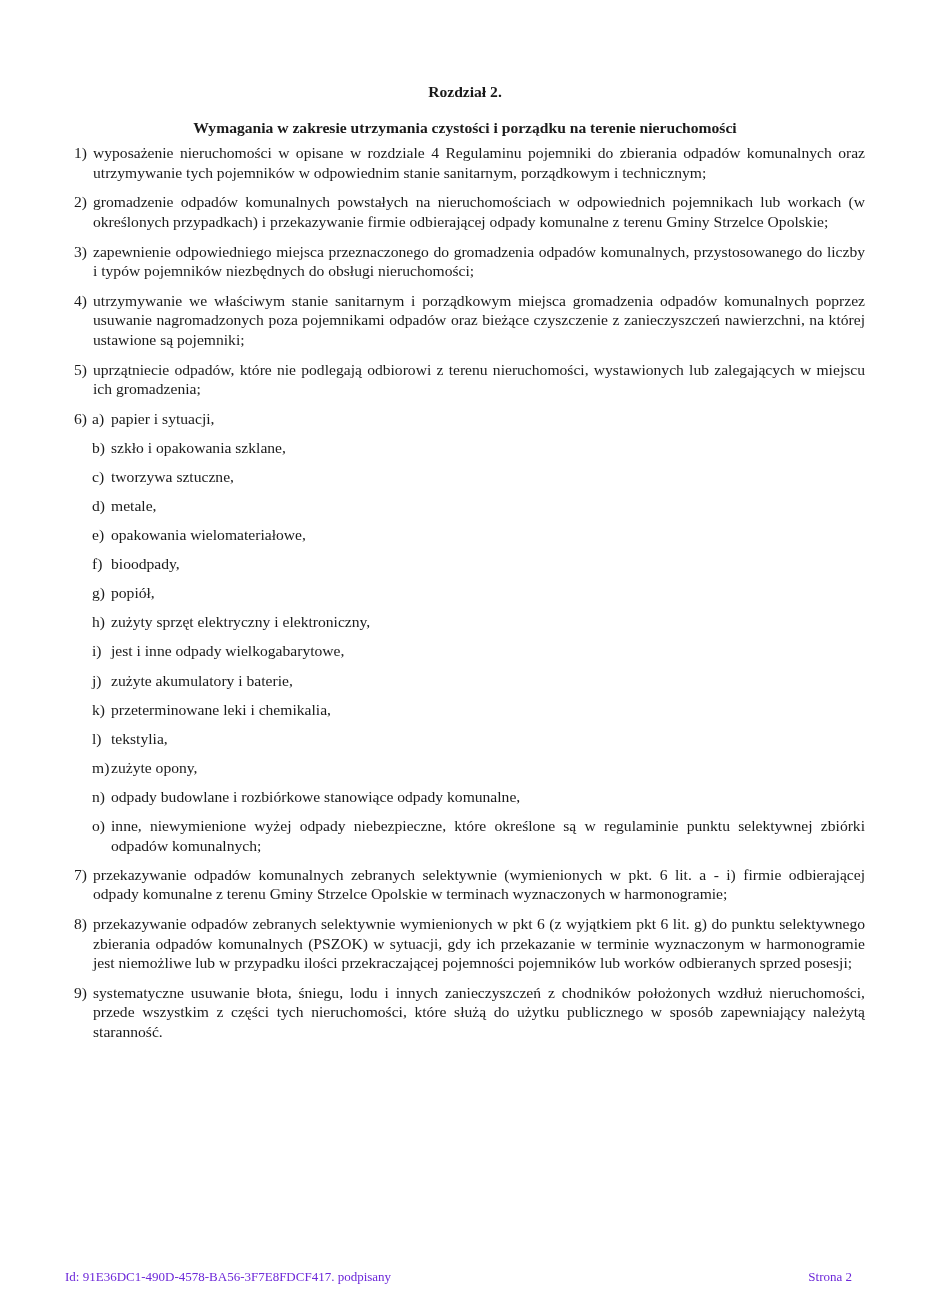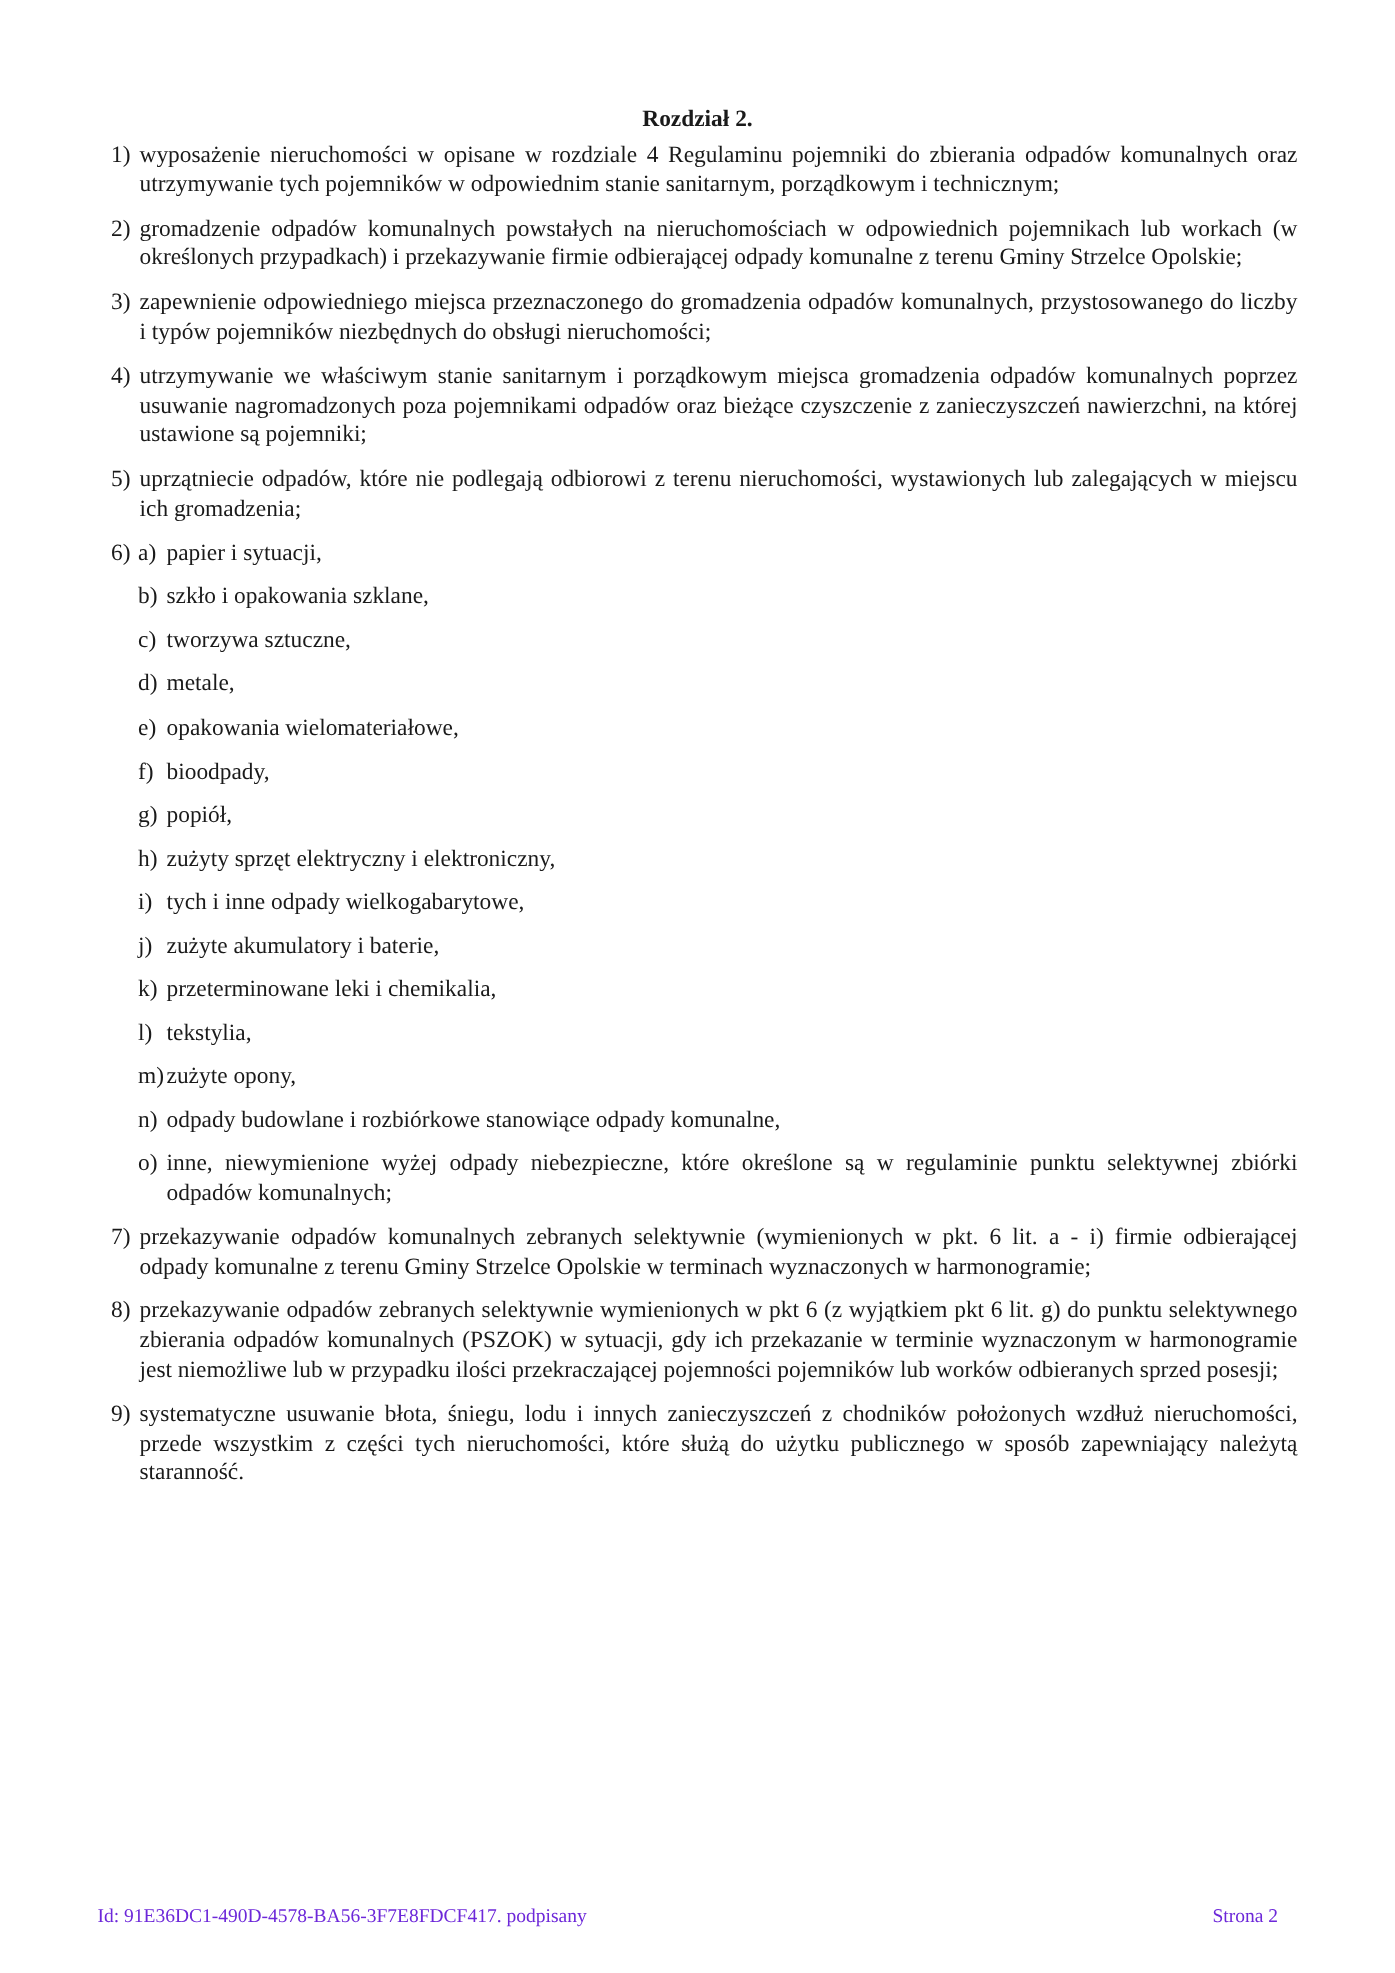--- a/index.html
+++ b/index.html
@@ -3,53 +3,54 @@
 <meta charset="utf-8">
 <style>
   html, body { margin: 0; padding: 0; background: #ffffff; }
   body {
     width: 930px; height: 1315px; position: relative; overflow: hidden;
     font-family: "Liberation Serif", serif; color: #1a1a1a;
     font-size: 15.6px; line-height: 19.6px;
   }
   .page { position: absolute; left: 65px; top: 66px; width: 800px; }
   .center { text-align: center; font-weight: bold; }
-  .h1 { margin: 4px; }
+  .h1 { margin: 16px; }
   .h2 { margin: 0 0 6px 0; }
   .par { text-align: justify; text-indent: 26px; margin: 0 0 10px 0; }
   .par b { font-weight: bold; }
   .item { position: relative; padding-left: 28px; text-align: justify; margin: 0 0 10px 0; }
   .item .num { position: absolute; left: 9px; top: 0; }
   .sub { position: relative; padding-left: 46px; text-align: justify; margin: 0 0 9.5px 0; }
   .sub .num { position: absolute; left: 27px; top: 0; }
   .footer { position: absolute; top: 1267px; left: 65px; width: 787px; font-size: 13px; display: flex; justify-content: space-between; color: #6d28d9; }
 </style>
 </head>
 <body>
 
 <div class="page">
   <div class="center h1">Rozdział 2.</div>
+  <div class="center h2">Wymagania w zakresie utrzymania czystości i porządku na terenie nieruchomości</div>
 
 
   <div class="item"><span class="num">1)</span><span>wyposażenie nieruchomości w opisane w rozdziale 4 Regulaminu pojemniki do zbierania odpadów komunalnych oraz utrzymywanie tych pojemników w odpowiednim stanie sanitarnym, porządkowym i technicznym;</span></div>
   <div class="item"><span class="num">2)</span><span>gromadzenie odpadów komunalnych powstałych na nieruchomościach w odpowiednich pojemnikach lub workach (w określonych przypadkach) i przekazywanie firmie odbierającej odpady komunalne z terenu Gminy Strzelce Opolskie;</span></div>
   <div class="item"><span class="num">3)</span><span>zapewnienie odpowiedniego miejsca przeznaczonego do gromadzenia odpadów komunalnych, przystosowanego do liczby i typów pojemników niezbędnych do obsługi nieruchomości;</span></div>
   <div class="item"><span class="num">4)</span><span>utrzymywanie we właściwym stanie sanitarnym i porządkowym miejsca gromadzenia odpadów komunalnych poprzez usuwanie nagromadzonych poza pojemnikami odpadów oraz bieżące czyszczenie z zanieczyszczeń nawierzchni, na której ustawione są pojemniki;</span></div>
   <div class="item"><span class="num">5)</span><span>uprzątniecie odpadów, które nie podlegają odbiorowi z terenu nieruchomości, wystawionych lub zalegających w miejscu ich gromadzenia;</span></div>
   <div class="item"><span class="num">6)</span></div>
 
   <div class="sub"><span class="num">a)</span><span>papier i sytuacji,</span></div>
   <div class="sub"><span class="num">b)</span><span>szkło i opakowania szklane,</span></div>
   <div class="sub"><span class="num">c)</span><span>tworzywa sztuczne,</span></div>
   <div class="sub"><span class="num">d)</span><span>metale,</span></div>
   <div class="sub"><span class="num">e)</span><span>opakowania wielomateriałowe,</span></div>
   <div class="sub"><span class="num">f)</span><span>bioodpady,</span></div>
   <div class="sub"><span class="num">g)</span><span>popiół,</span></div>
   <div class="sub"><span class="num">h)</span><span>zużyty sprzęt elektryczny i elektroniczny,</span></div>
-  <div class="sub"><span class="num">i)</span><span>tych i inne odpady wielkogabarytowe,</span></div>
+  <div class="sub"><span class="num">i)</span><span>jest i inne odpady wielkogabarytowe,</span></div>
   <div class="sub"><span class="num">j)</span><span>zużyte akumulatory i baterie,</span></div>
   <div class="sub"><span class="num">k)</span><span>przeterminowane leki i chemikalia,</span></div>
   <div class="sub"><span class="num">l)</span><span>tekstylia,</span></div>
   <div class="sub"><span class="num">m)</span><span>zużyte opony,</span></div>
   <div class="sub"><span class="num">n)</span><span>odpady budowlane i rozbiórkowe stanowiące odpady komunalne,</span></div>
   <div class="sub"><span class="num">o)</span><span>inne, niewymienione wyżej odpady niebezpieczne, które określone są w regulaminie punktu selektywnej zbiórki odpadów komunalnych;</span></div>
 
   <div class="item"><span class="num">7)</span><span>przekazywanie odpadów komunalnych zebranych selektywnie (wymienionych w pkt. 6 lit. a - i) firmie odbierającej odpady komunalne z terenu Gminy Strzelce Opolskie w terminach wyznaczonych w harmonogramie;</span></div>
   <div class="item"><span class="num">8)</span><span>przekazywanie odpadów zebranych selektywnie wymienionych w pkt 6 (z wyjątkiem pkt 6 lit. g) do punktu selektywnego zbierania odpadów komunalnych (PSZOK) w sytuacji, gdy ich przekazanie w terminie wyznaczonym w harmonogramie jest niemożliwe lub w przypadku ilości przekraczającej pojemności pojemników lub worków odbieranych sprzed posesji;</span></div>
   <div class="item"><span class="num">9)</span><span>systematyczne usuwanie błota, śniegu, lodu i innych zanieczyszczeń z chodników położonych wzdłuż nieruchomości, przede wszystkim z części tych nieruchomości, które służą do użytku publicznego w sposób zapewniający należytą staranność.</span></div>

